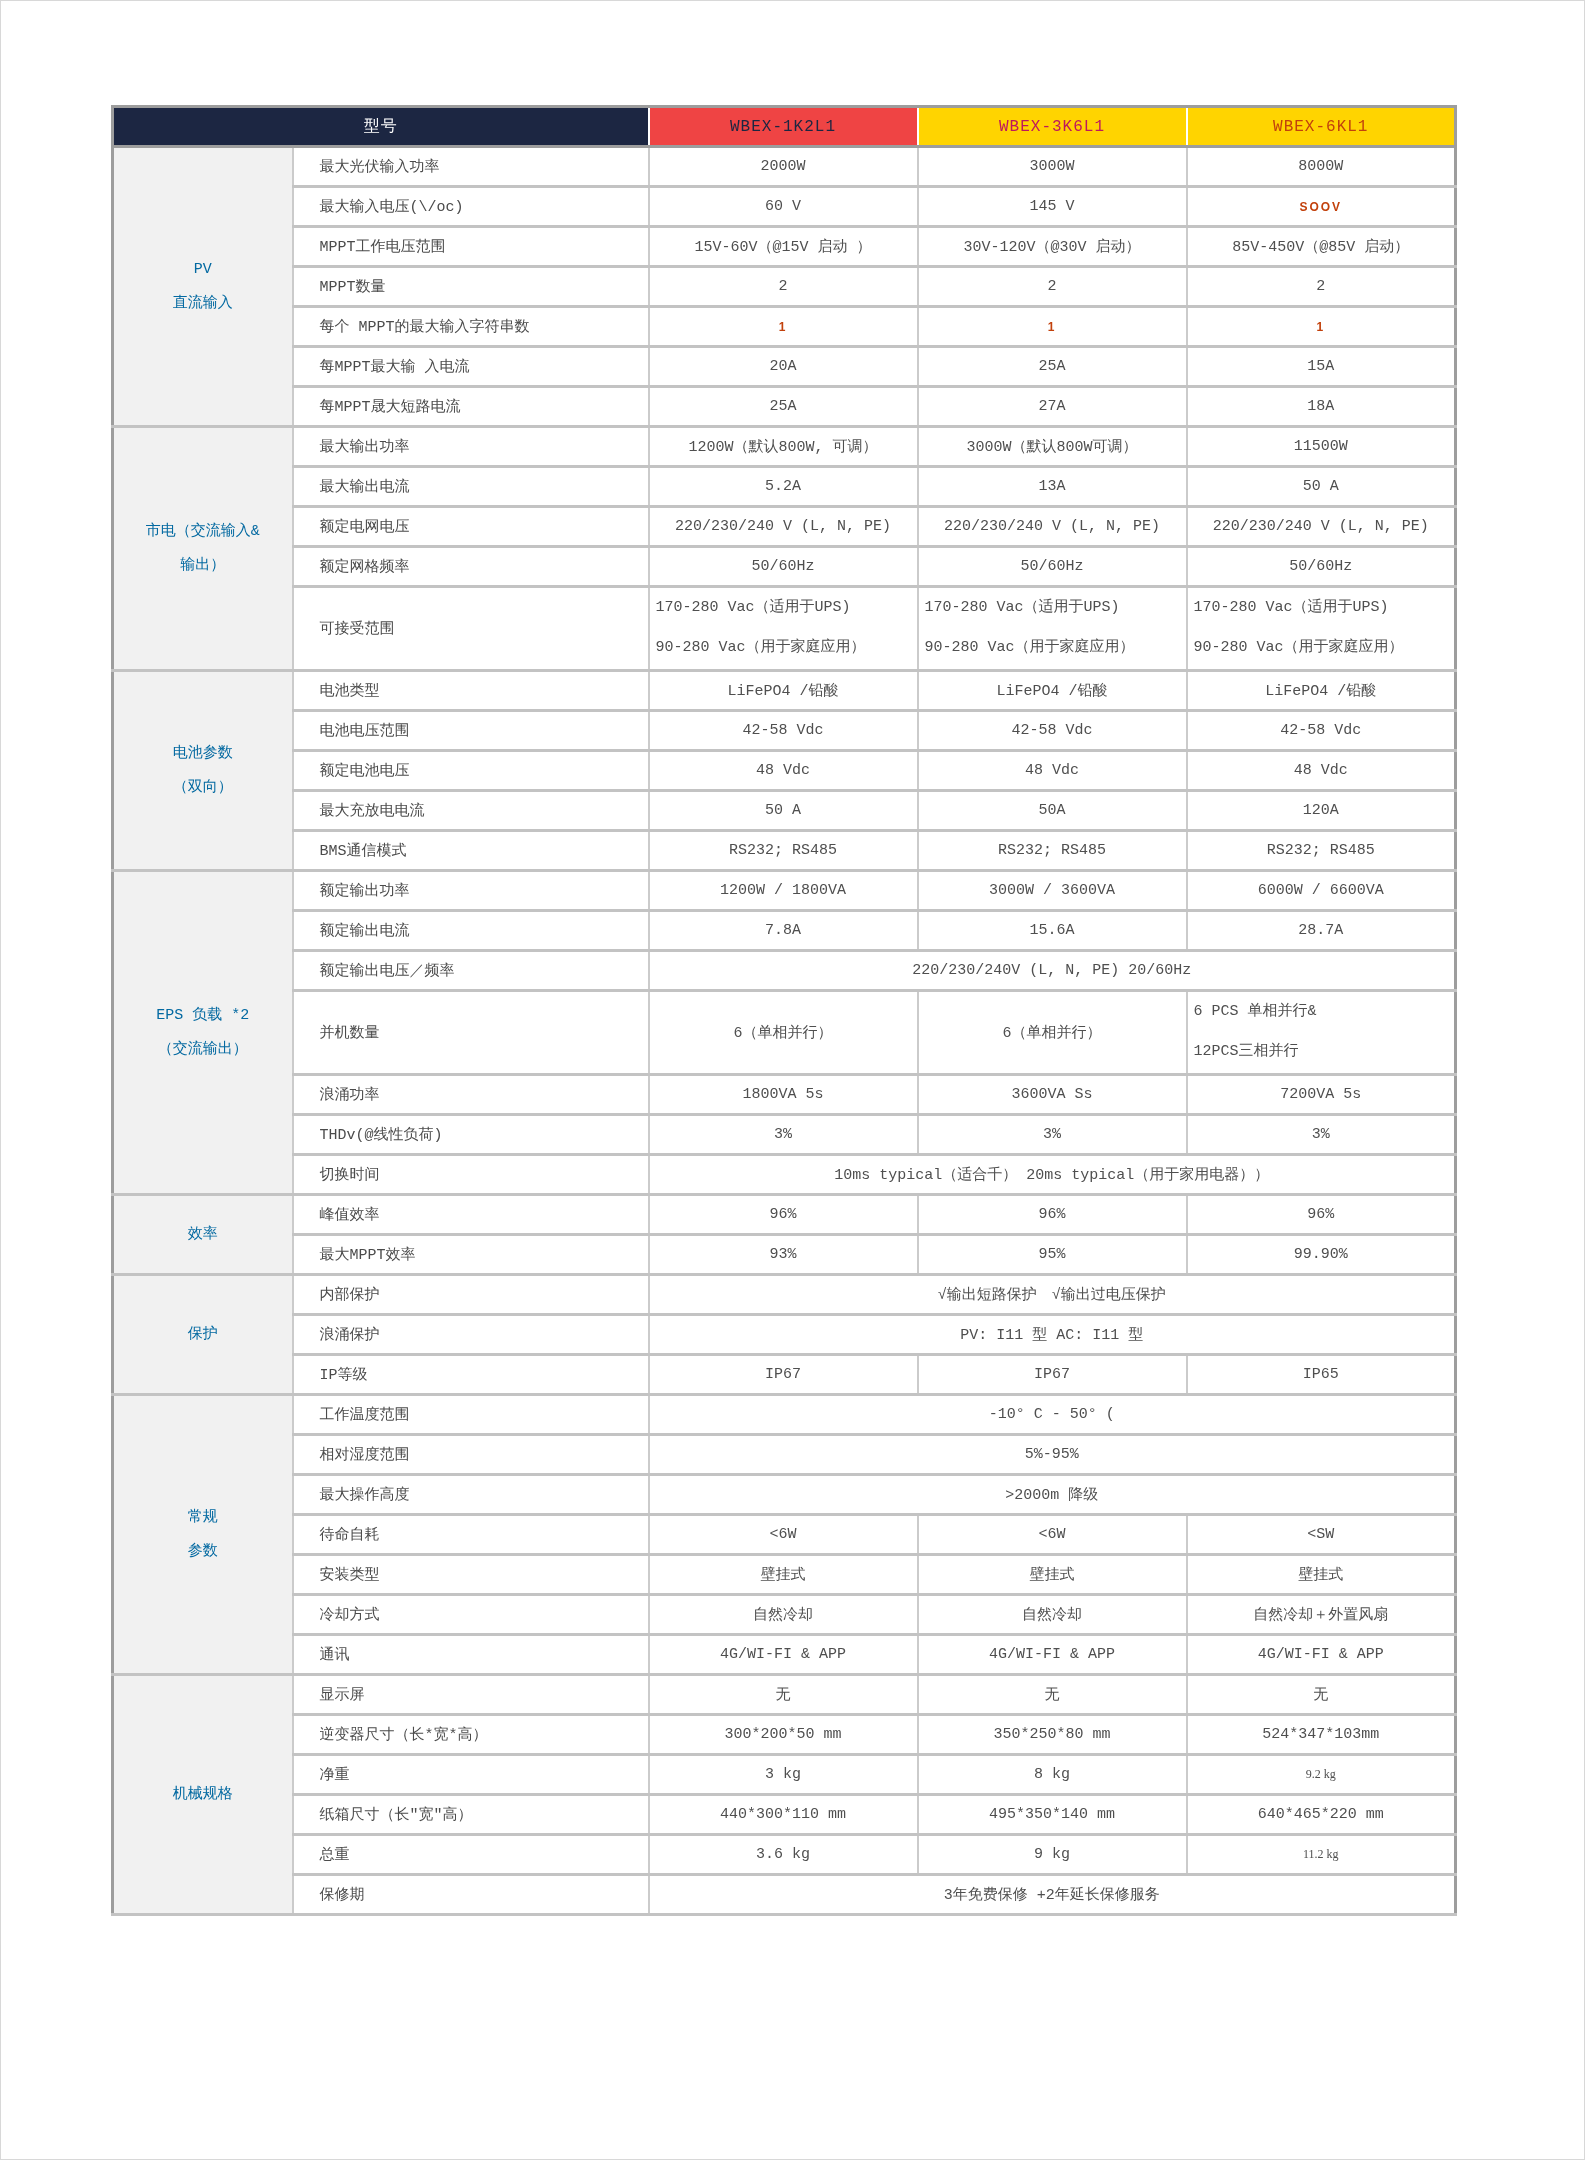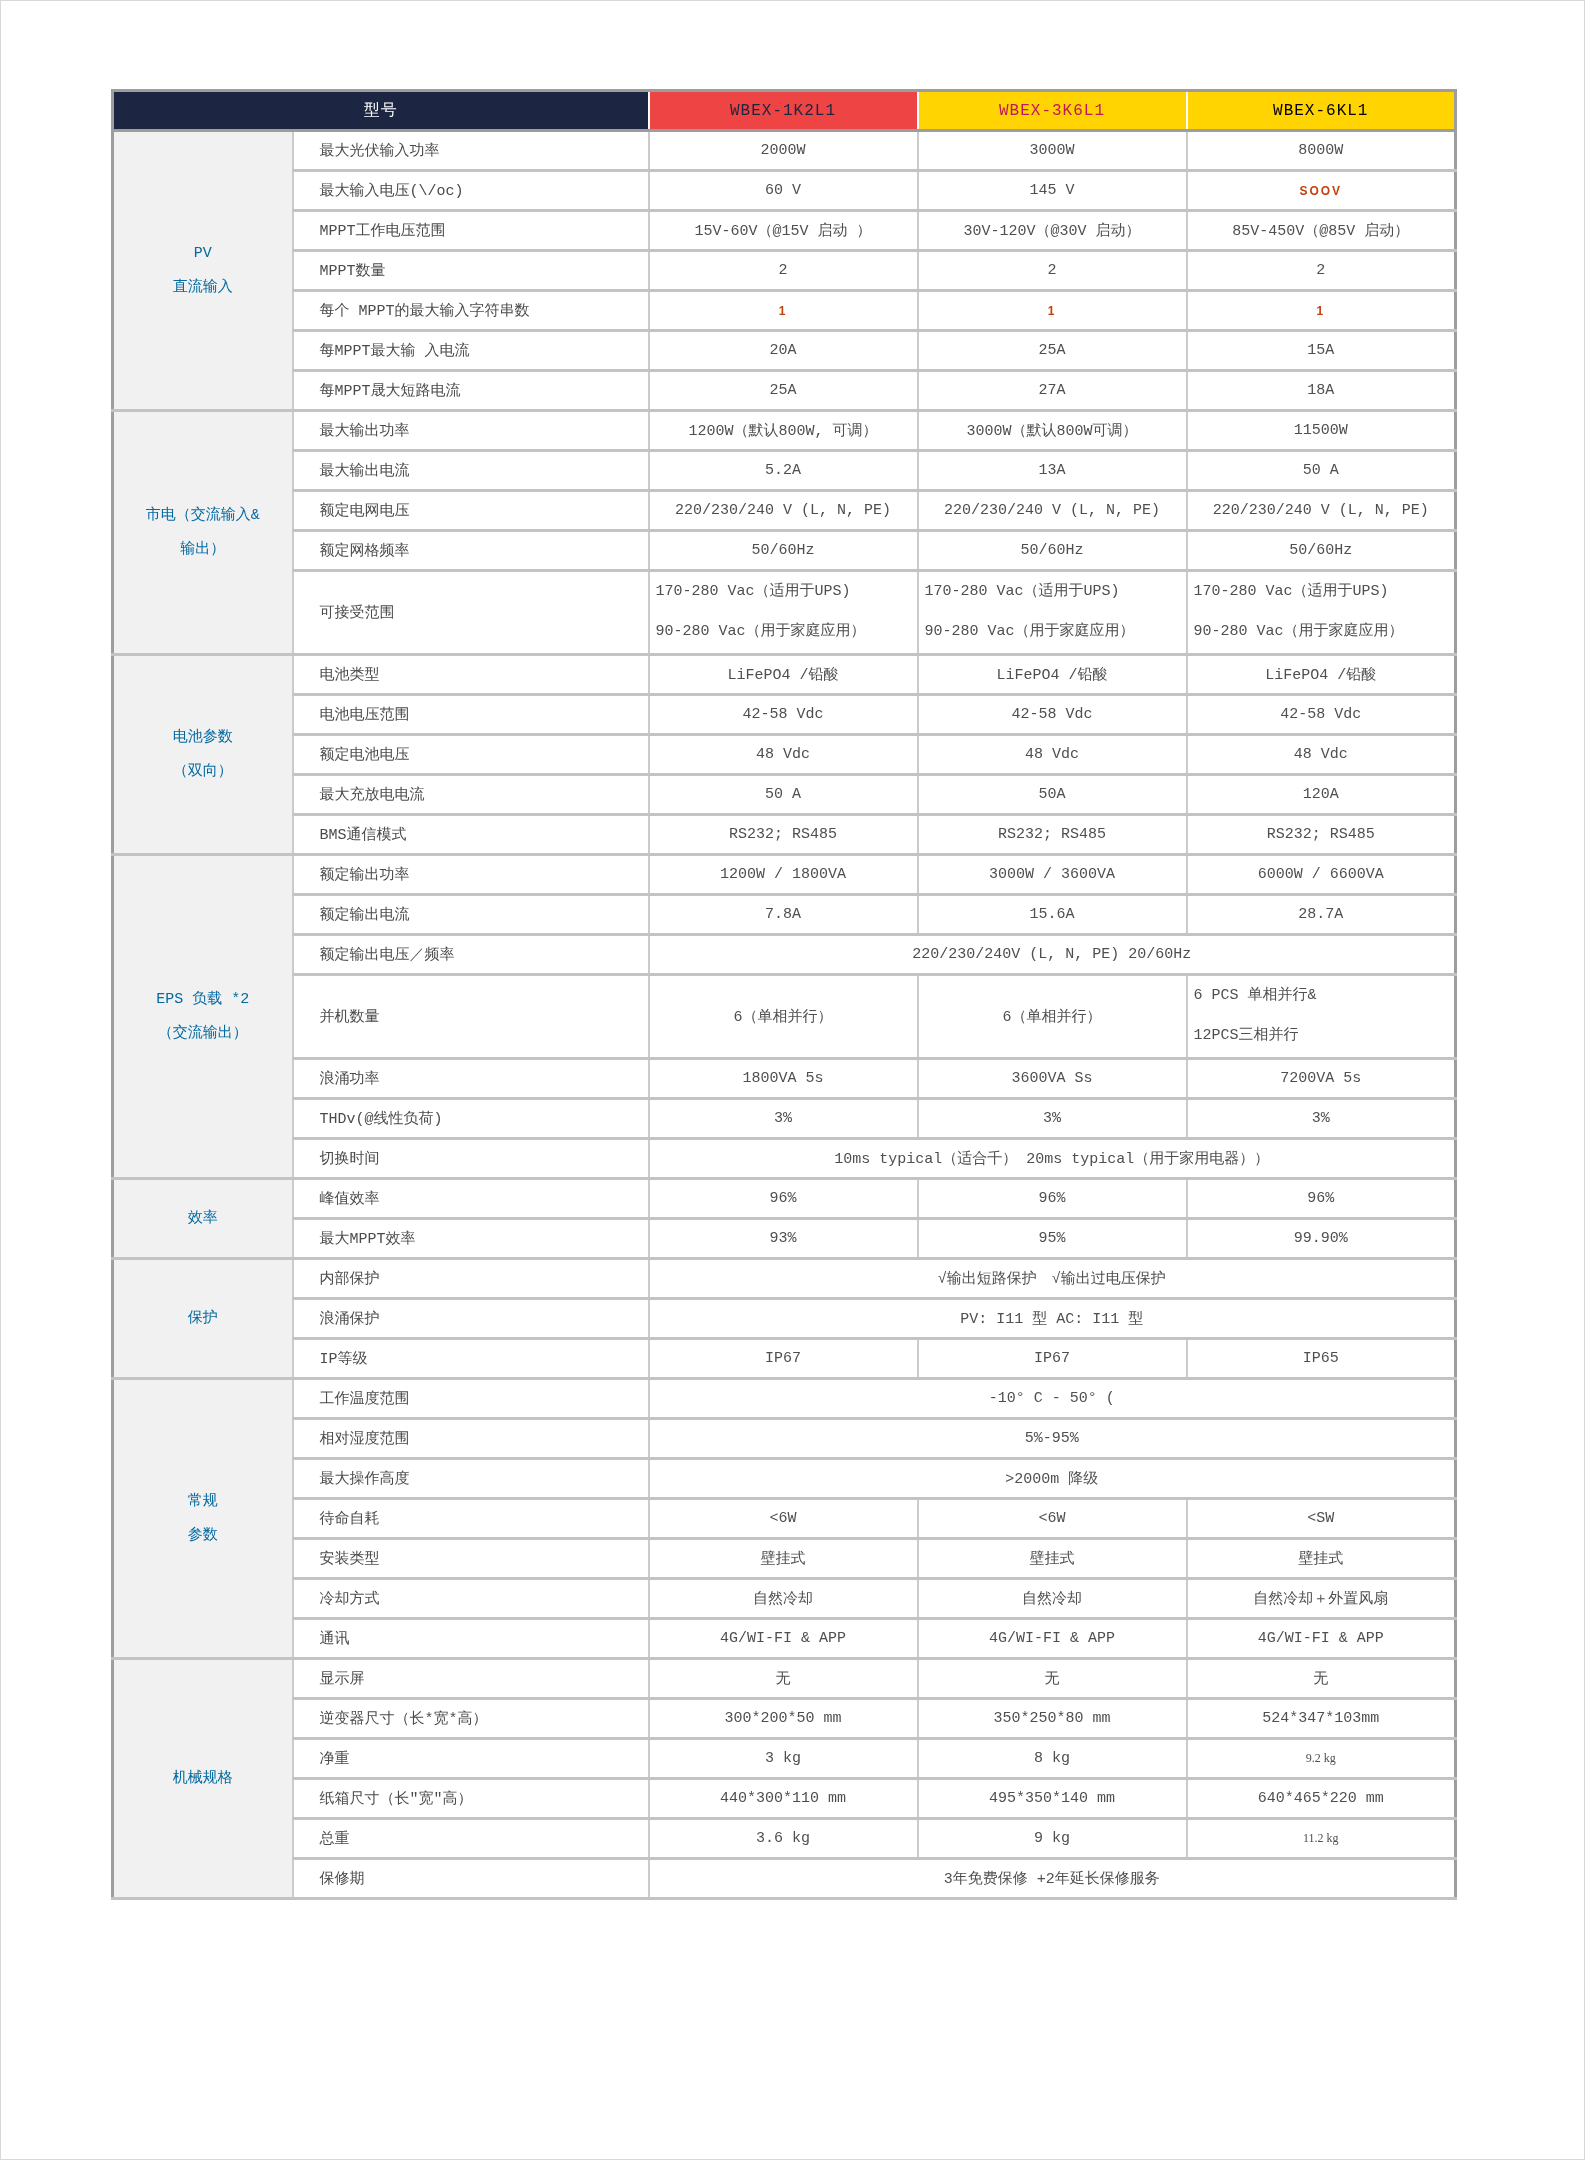--- a/index.html
+++ b/index.html
@@ -7,21 +7,21 @@
     font-family:"Liberation Mono","DejaVu Sans Mono",monospace;
     color:#4b4b4b;
     -webkit-font-smoothing:antialiased;
   }
   .page {
     width:1585px; height:2160px;
     border:1px solid #d8d8d8;
     box-sizing:border-box;
     background:#ffffff;
   }
-  .table-wrap { padding:88px 0 0 110px; }
+  .table-wrap { padding:88px 0 0 110px;margin-top:16px; }
 
   table.spec {
     border-collapse:collapse;
     table-layout:fixed;
     width:1343px;
     border:3px solid #9d9d9d;
   }
   td, th {
     box-sizing:border-box;
     text-align:center;
@@ -79,21 +79,21 @@
         <col style="width:356px">
         <col style="width:269px">
         <col style="width:269px">
         <col style="width:269px">
       </colgroup>
       <thead>
         <tr>
           <th class="model-th" colspan="2" style="background: rgb(28, 38, 66);">型号</th>
           <th class="brand-th" style="background: #ef4444; color: rgb(28, 38, 66);">WBEX-1K2L1</th>
           <th class="brand-th" style="background: rgb(255, 212, 0); color: #be185d;">WBEX-3K6L1</th>
-          <th class="brand-th" style="background: rgb(255, 212, 0); color: #000000;">WBEX-6KL1</th>
+          <th class="brand-th" style="background: rgb(255, 212, 0); color: #c2410c;">WBEX-6KL1</th>
         </tr>
       </thead>
       <tbody id="spec-body">
           <tr class="normal group-start">
             <td rowspan="7" class="group-cell">
               <div class="lines">
                 <span>PV</span>
                 <span>直流输入</span>
               </div>
             </td>

